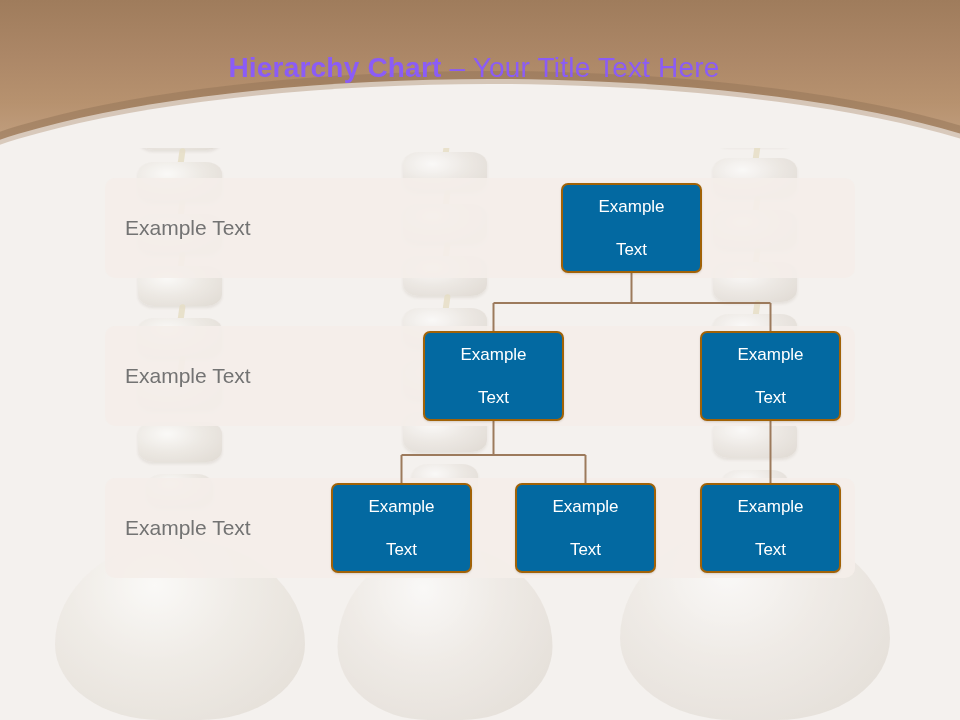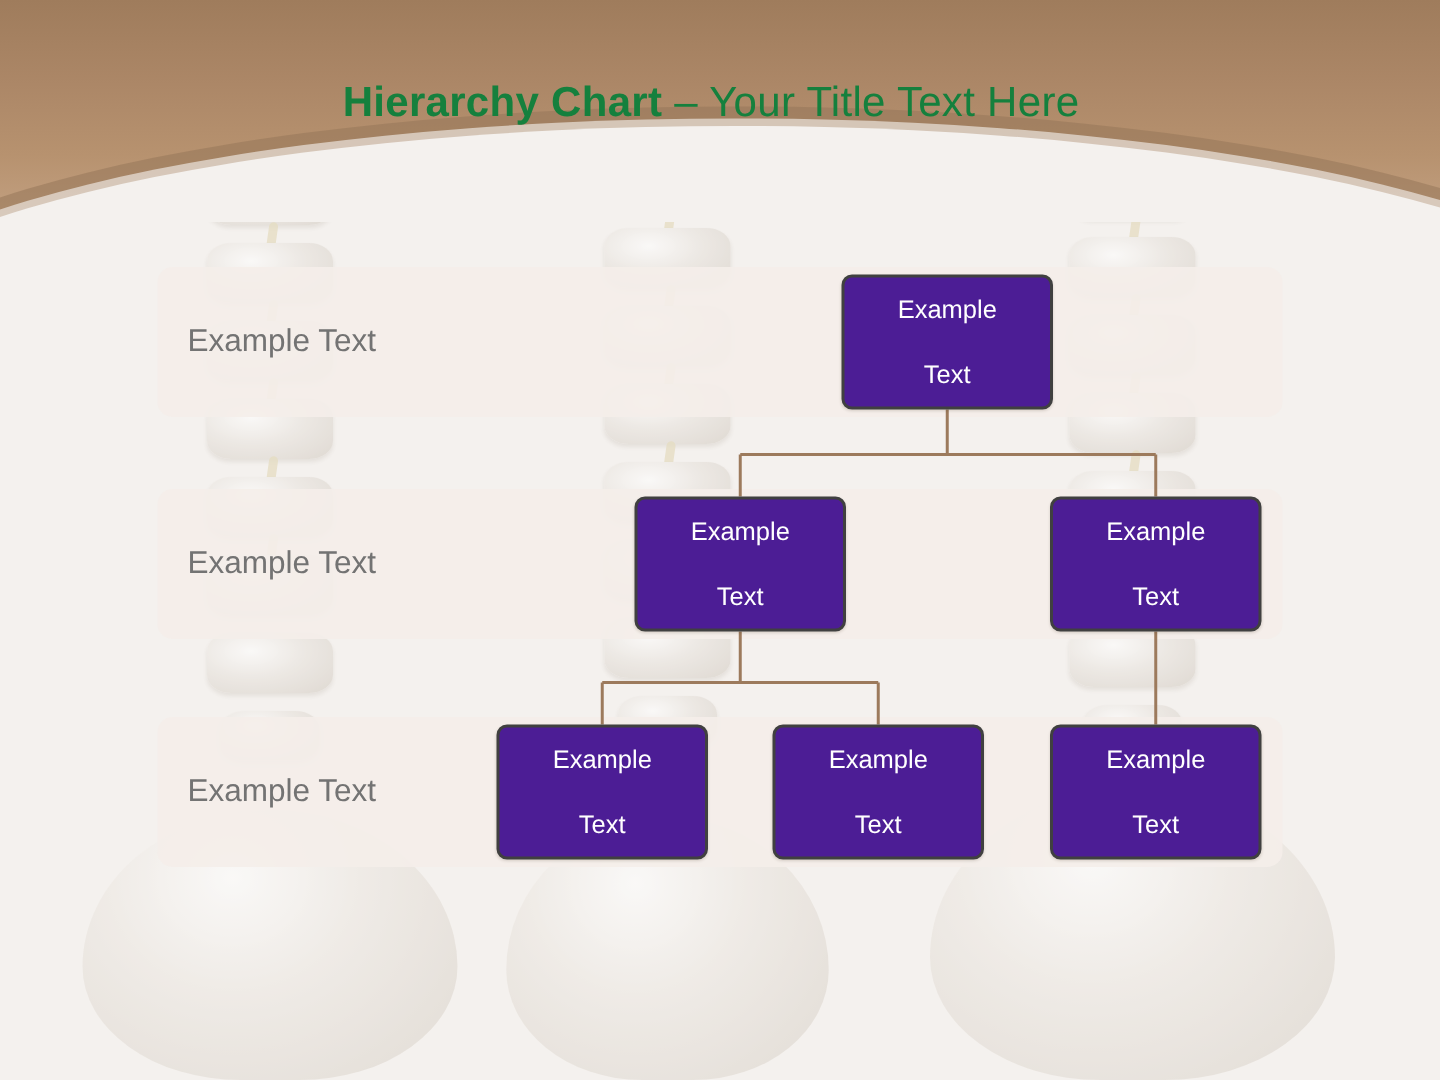--- a/index.html
+++ b/index.html
@@ -87,21 +87,21 @@
     height: 300px;
     border-radius: 50%;
     background: #f4f1ee;
     box-shadow: 0 -5px 0 0 rgba(255,255,255,0.55), 0 -13px 0 0 rgba(150,118,90,0.55);
   }
   .slide-title {
     position: absolute;
     left: 0; top: 52px;
     width: 924px;
     text-align: center;
-    color: #15803d;
+    color: #8b5cf6;
     font-size: 28px;
     letter-spacing: 0.2px;
     z-index: 5;
     white-space: nowrap;
     padding-left: 24px;
   }
   .slide-title .strong { font-weight: bold; }
   .slide-title .light { font-weight: normal; }
 
   
@@ -122,22 +122,22 @@
     top: 50%;
     transform: translateY(-50%);
     font-size: 21px;
     color: #737373;
     white-space: nowrap;
   }
 
   
   .node {
     position: absolute;
-    background: #4c1d95;
-    border: 2px solid #404040;
+    background: #0369a1;
+    border: 2px solid #a16207;
     border-radius: 7px;
     color: #ffffff;
     font-size: 17px;
     line-height: 1.25;
     text-align: center;
     display: flex;
     align-items: center;
     justify-content: center;
     box-shadow: 0 1px 2px rgba(80,60,40,0.18);
     z-index: 4;

